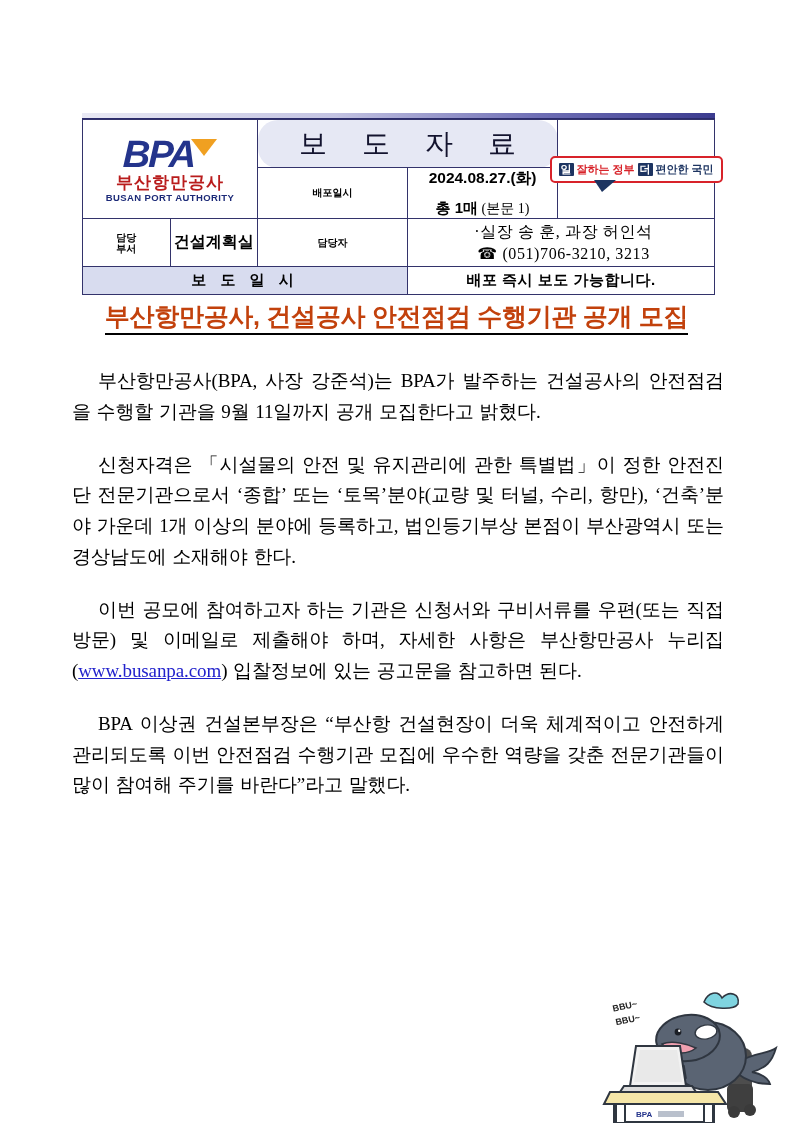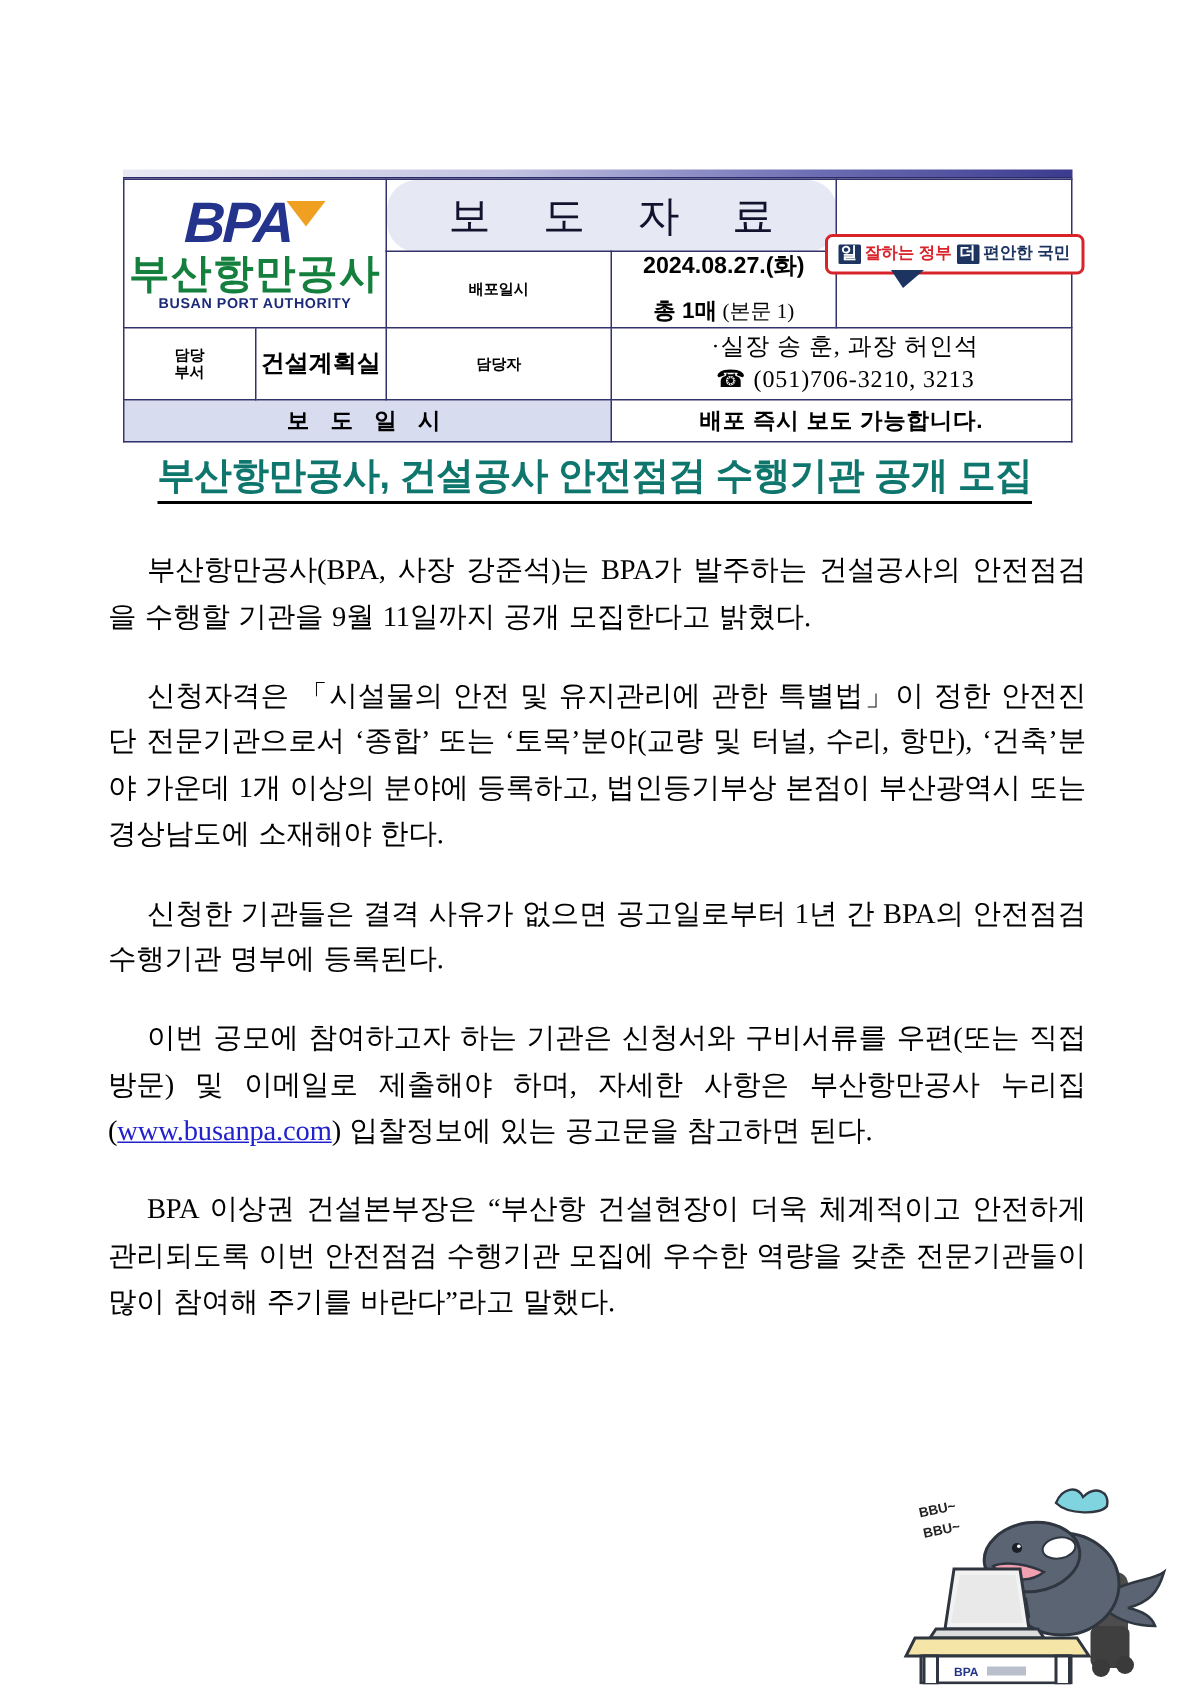--- a/index.html
+++ b/index.html
@@ -72,22 +72,22 @@
     width: 0; height: 0;
     border-left: 13px solid transparent;
     border-right: 13px solid transparent;
     border-top: 17px solid #f0a021;
     margin-left: -4px;
     margin-top: 3px;
   }
   .bpa-kr {
     font-family: "Liberation Sans", sans-serif;
     font-weight: bold;
-    font-size: 27px;
-    color: #15803d;
+    font-size: 17px;
+    color: #b91c1c;
     letter-spacing: 1px;
     margin-top: 2px;
   }
   .bpa-en {
     font-family: "Liberation Sans", sans-serif;
     font-weight: bold;
     font-size: 9.5px;
     color: #1c2a78;
     letter-spacing: 0.4px;
     margin-top: 2px;
@@ -205,21 +205,21 @@
   
   .doc-title {
     position: absolute;
     left: 0; right: 0;
     top: 300px;
     text-align: center;
     font-family: "Liberation Sans", sans-serif;
     font-weight: bold;
     font-size: 25px;
     letter-spacing: -0.3px;
-    color: #0f766e;
+    color: #c2410c;
   }
   .doc-title span {
     border-bottom: 2px solid #000000;
     padding-bottom: 3px;
   }
 
   
   .body-wrap {
     position: absolute;
     left: 72px;
@@ -330,21 +330,20 @@
     </table>
 </div>
 
 <div class="doc-title">
   <span>부산항만공사, 건설공사 안전점검 수행기관 공개 모집</span>
 </div>
 
 <div class="body-wrap">
   <p class="para">부산항만공사(BPA, 사장 강준석)는 BPA가 발주하는 건설공사의 안전점검을 수행할 기관을 9월 11일까지 공개 모집한다고 밝혔다.</p>
   <p class="para">신청자격은 「시설물의 안전 및 유지관리에 관한 특별법」이 정한 안전진단 전문기관으로서 ‘종합’ 또는 ‘토목’분야(교량 및 터널, 수리, 항만), ‘건축’분야 가운데 1개 이상의 분야에 등록하고, 법인등기부상 본점이 부산광역시 또는 경상남도에 소재해야 한다.</p>
-  <p class="para">신청한 기관들은 결격 사유가 없으면 공고일로부터 1년 간 BPA의 안전점검 수행기관 명부에 등록된다.</p>
   <p class="para"><span>이번 공모에 참여하고자 하는 기관은 신청서와 구비서류를 우편(또는 직접 방문) 및 이메일로 제출해야 하며, 자세한 사항은 부산항만공사 누리집(</span><a class="weblink" href="#">www.busanpa.com</a><span>) 입찰정보에 있는 공고문을 참고하면 된다.</span></p>
   <p class="para">BPA 이상권 건설본부장은 “부산항 건설현장이 더욱 체계적이고 안전하게 관리되도록 이번 안전점검 수행기관 모집에 우수한 역량을 갖춘 전문기관들이 많이 참여해 주기를 바란다”라고 말했다.</p>
 </div>
 
 <div class="mascot">
   <svg width="190" height="135" viewBox="0 0 190 135">
 
     <rect x="130" y="60" width="22" height="52" rx="8" fill="#4d4d4d"></rect>
     <rect x="127" y="96" width="26" height="28" rx="5" fill="#3f3f3f"></rect>
     <circle cx="134" cy="124" r="6" fill="#3a3a3a"></circle>

